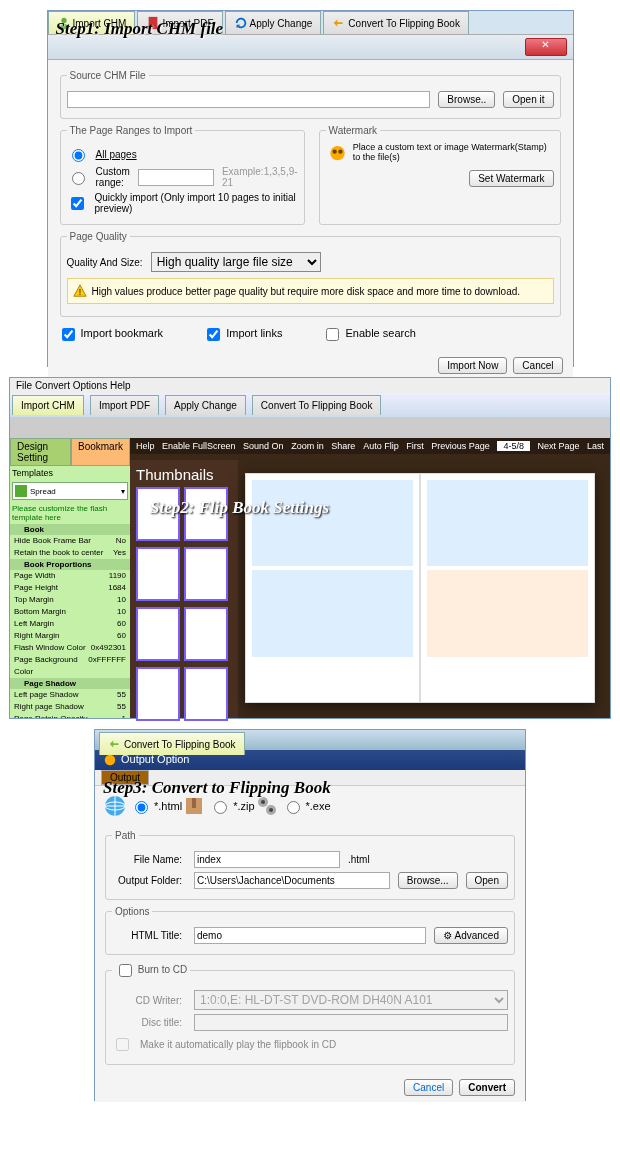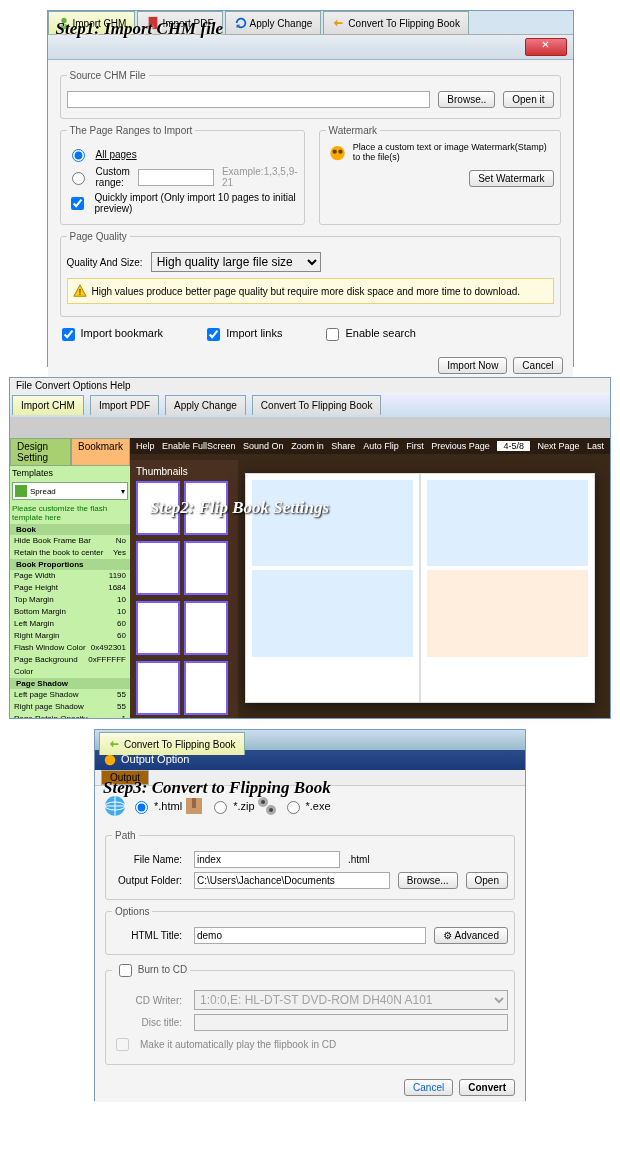--- a/index.html
+++ b/index.html
@@ -27,21 +27,21 @@
 .bottom-btns{position:absolute;bottom:6px;right:10px;display:flex;gap:6px}
 .top-row{display:flex;gap:10px}
 .top-row>fieldset{flex:1}
 
 
 #step2{width:600px;height:340px;background:#ccc}
 .menubar{background:#eee;font-size:10px;padding:2px 6px}
 .toolbar2{background:linear-gradient(#eef,#cde);padding:2px;display:flex;gap:4px}
 .sidebar{position:absolute;left:0;top:60px;bottom:0;width:120px;background:#c5f0a8;font-size:8px;overflow:hidden}
 .sidebar .prop{display:flex;justify-content:space-between;padding:0 4px;line-height:12px}
-.sidebar .hdr{background:#a8d890;font-weight:bold;padding:1px 6px}
+.sidebar .hdr{background:#a8d890;font-weight:bold;padding:1px 14px}
 .preview{position:absolute;left:120px;right:0;top:60px;bottom:0;background:#3a2818}
 .viewer-bar{background:#2a1c10;color:#fff;font-size:9px;padding:3px 6px;display:flex;justify-content:space-between}
 .thumbs{background:#4a3020;width:100px;position:absolute;left:0;top:22px;bottom:0;padding:4px}
 .thumb{width:40px;height:50px;background:#fff;border:2px solid #7a5fff;margin:2px;display:inline-block}
 .book{position:absolute;left:110px;right:10px;top:30px;bottom:10px;display:flex;justify-content:center;align-items:center}
 .page-spread{width:350px;height:230px;background:#fff;display:flex;box-shadow:0 4px 12px rgba(0,0,0,.5)}
 .page{flex:1;border:1px solid #ddd;padding:6px;font-size:7px;position:relative}
 .ss-tabs{display:flex;background:#fdba74;font-size:10px}
 .ss-tab{padding:2px 6px;border:1px solid #8a8;cursor:pointer}
 .ss-tab.on{background:#a8d070}
@@ -260,21 +260,21 @@
       <div>
         <span>Auto Flip</span> &nbsp;
         <span>First</span> &nbsp;
         <span>Previous Page</span> &nbsp;
         <span style="background:#fff;color:#000;padding:0 6px">4-5/8</span> &nbsp;
         <span>Next Page</span> &nbsp;
         <span>Last</span>
       </div>
     </div>
     <div class="thumbs">
-      <div style="color:#fff;font-size:10px;padding:2px">Thumbnails</div>
+      <div style="color:#fff;font-size:15px;padding:2px">Thumbnails</div>
       <div class="thumb"></div><div class="thumb"></div>
       <div class="thumb"></div><div class="thumb"></div>
       <div class="thumb"></div><div class="thumb"></div>
       <div class="thumb"></div><div class="thumb"></div>
     </div>
     <div class="book">
       <div class="page-spread">
         <div class="page">
             <div style="height:40%;background:#def;margin-bottom:4px"></div>
             <div style="height:40%;background:#def"></div>

